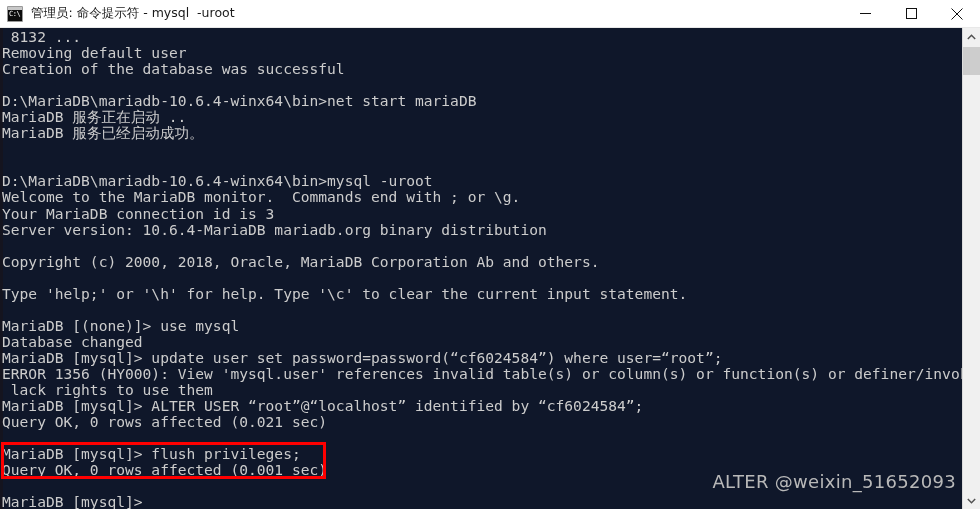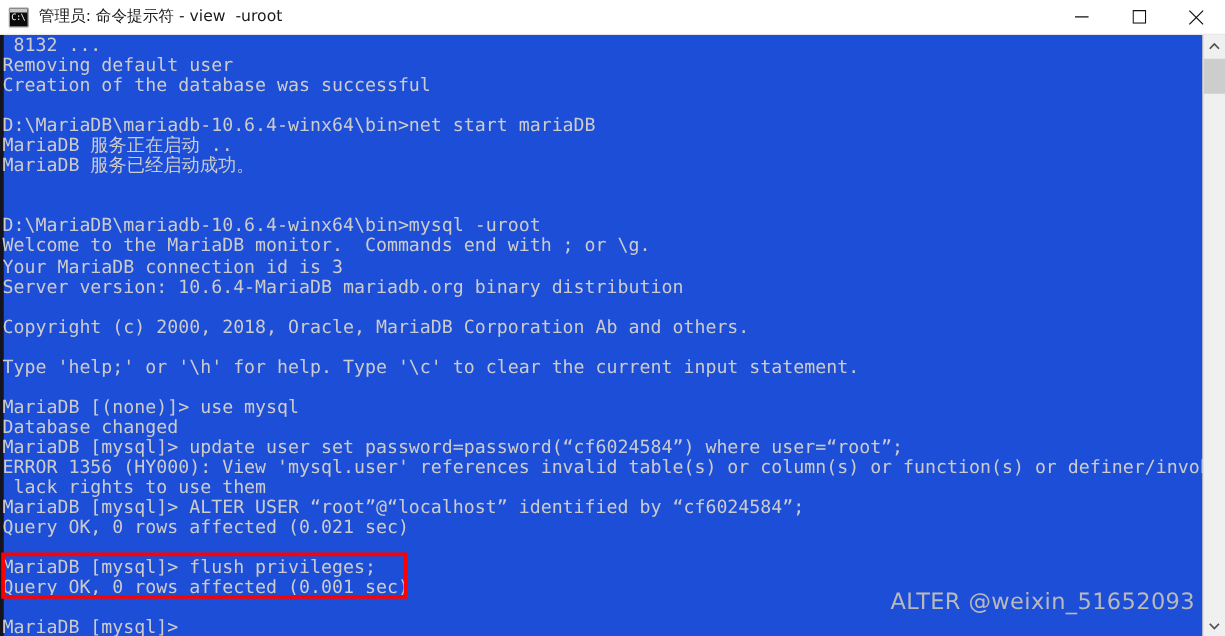--- a/index.html
+++ b/index.html
@@ -89,21 +89,21 @@
   }
   .winbtn svg { display: block; }
 
   
   #terminal {
     position: absolute;
     left: 0;
     top: 28px;
     width: 962px;
     height: 481px;
-    background: #1d4ed8;
+    background: #0f172a;
     overflow: hidden;
   }
   
   #left-gutter {
     position: absolute;
     left: 0; top: 0;
     width: 3px;
     height: 481px;
     background: #14141f;
   }
@@ -180,21 +180,21 @@
 </head>
 <body>
 
 <div id="window">
 
   <div id="titlebar">
     <div id="title-icon">
       <div class="ic-bar"></div>
       <div class="ic-txt">C:\</div>
     </div>
-    <div id="title-text">管理员: 命令提示符 - view  -uroot</div>
+    <div id="title-text">管理员: 命令提示符 - mysql  -uroot</div>
     <div id="winctrls">
       <div class="winbtn">
         <svg width="11" height="11" viewBox="0 0 11 11" aria-hidden="true">
           <line x1="0" y1="5.5" x2="11" y2="5.5" stroke="#111111" stroke-width="1"></line>
         </svg>
       </div>
       <div class="winbtn">
         <svg width="11" height="11" viewBox="0 0 11 11" aria-hidden="true">
           <rect x="0.5" y="0.5" width="10" height="10" fill="none" stroke="#111111" stroke-width="1"></rect>
         </svg>

